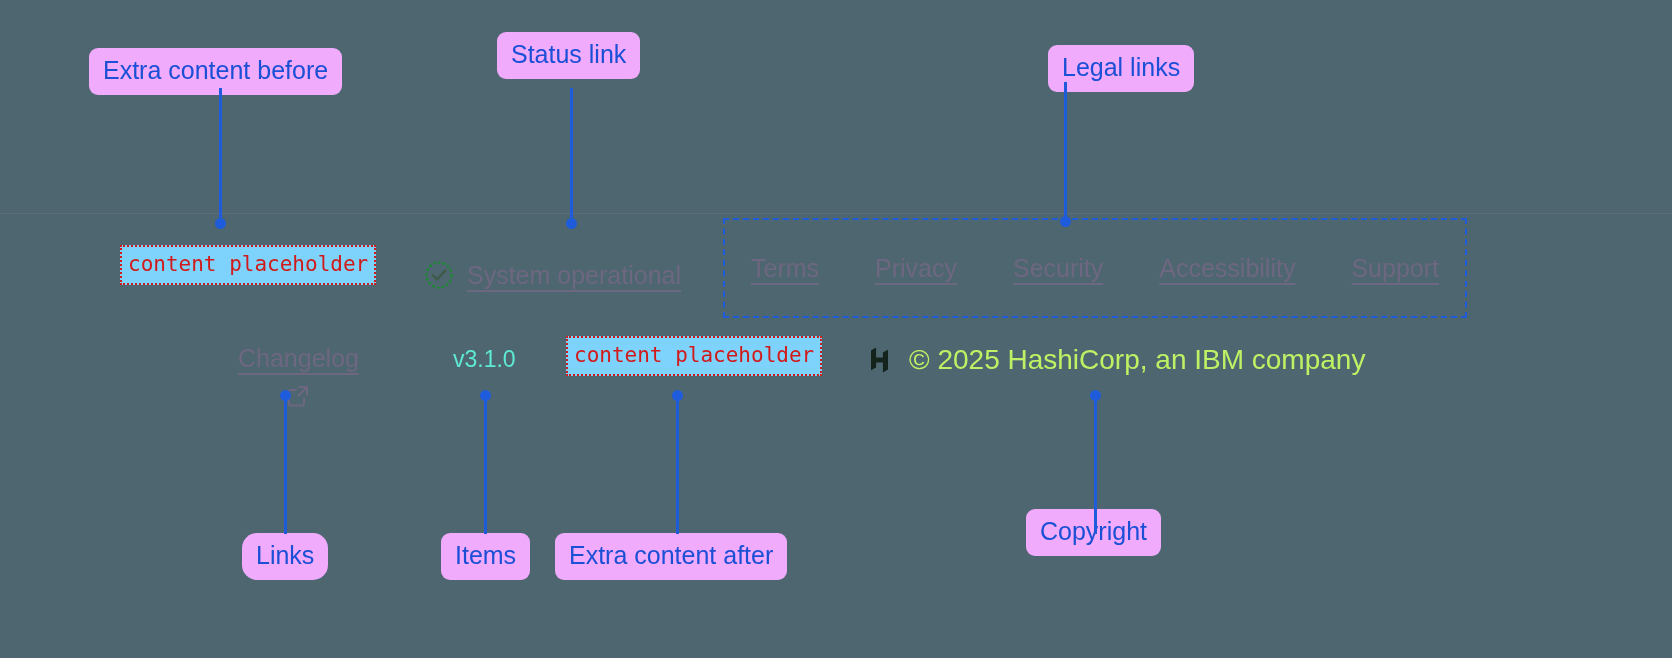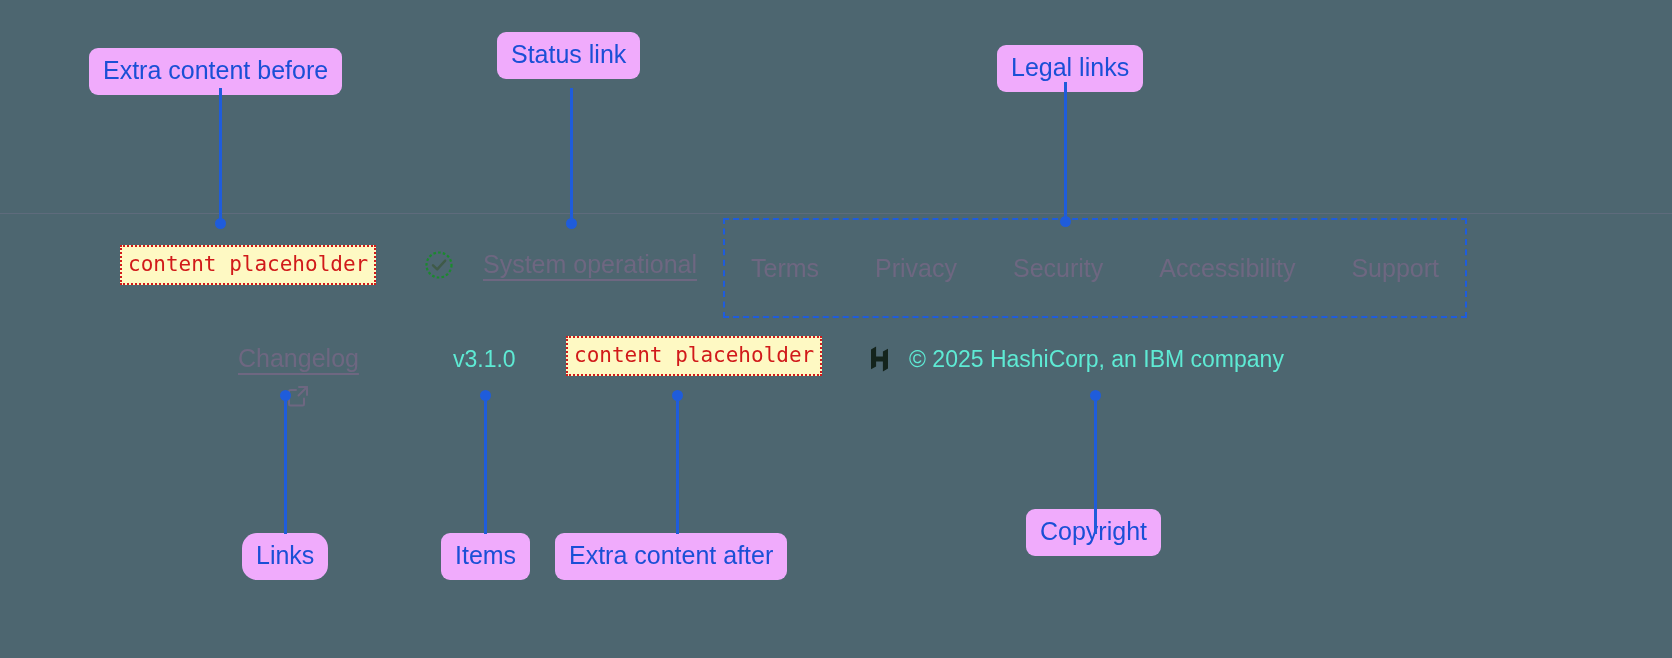--- a/index.html
+++ b/index.html
@@ -33,38 +33,38 @@
     background: #6d6f86;
     opacity: .55;
   }
 
   
   .placeholder {
     position: absolute;
     font-family: "DejaVu Sans Mono", "Liberation Mono", monospace;
     font-size: 21px;
     color: #d11a1a;
-    background: #fef9c3;
+    background: #7dd3fc;
     border: 2px dotted #d11a1a;
     padding: 5px 6px 7px 6px;
     white-space: nowrap;
     line-height: 1.15;
     box-sizing: border-box;
   }
   #ph-before { left: 120px; top: 245px; }
   #ph-after  { left: 566px; top: 336px; }
 
   
   .status-link {
     position: absolute;
     left: 424px;
     top: 250px;
     display: flex;
-    align-items: flex-start;
-    gap: 29px;
+    align-items: flex-end;
+    gap: 13px;
     height: 40px;
   }
   .status-icon {
     width: 30px;
     height: 30px;
     flex: 0 0 30px;
     position: relative;
   }
   .status-icon svg { display: block; }
   .status-text {
@@ -92,20 +92,21 @@
     top: 238px;
     width: 744px;
     height: 60px;
     display: flex;
     align-items: center;
     justify-content: space-around;
   }
   .legal-link {
     font-size: 25px;
     color: #6e6781;
+    text-decoration: underline;
     text-underline-offset: 6px;
     text-decoration-thickness: 2px;
     white-space: nowrap;
   }
 
   
   .changelog {
     position: absolute;
     left: 238px;
     top: 344px;
@@ -137,22 +138,22 @@
   .copyright {
     position: absolute;
     left: 866px;
     top: 344px;
     display: flex;
     align-items: center;
     gap: 16px;
   }
   .hc-logo { width: 27px; height: 30px; display: block; }
   .copyright-text {
-    font-size: 23px;
-    color: #5eead4;
+    font-size: 28px;
+    color: #bef264;
     white-space: nowrap;
   }
 
   
   .callout {
     position: absolute;
     background: #f0abfc;
     color: #1a4fd6;
     font-size: 25px;
     border-radius: 9px;
@@ -170,21 +171,21 @@
     position: absolute;
     width: 11px;
     height: 11px;
     border-radius: 50%;
     background: #1f5cdb;
   }
 
   
   #co-extra-before { left: 89px;  top: 48px; }
   #co-status       { left: 497px; top: 32px; }
-  #co-legal        { left: 997px; top: 45px; }
+  #co-legal        { left: 1048px; top: 45px; }
   #co-links        { left: 242px; top: 533px; border-radius: 15px; }
   #co-items        { left: 441px; top: 533px; }
   #co-extra-after  { left: 555px; top: 533px; }
   #co-copyright    { left: 1026px; top: 509px; }
 
   #ld-extra-before { left: 219px; top: 88px;  height: 136px; }
   #ld-status       { left: 570px; top: 88px;  height: 136px; }
   #ld-legal        { left: 1064px; top: 82px; height: 140px; }
   #ld-links        { left: 284px; top: 396px; height: 138px; }
   #ld-items        { left: 484px; top: 396px; height: 138px; }

